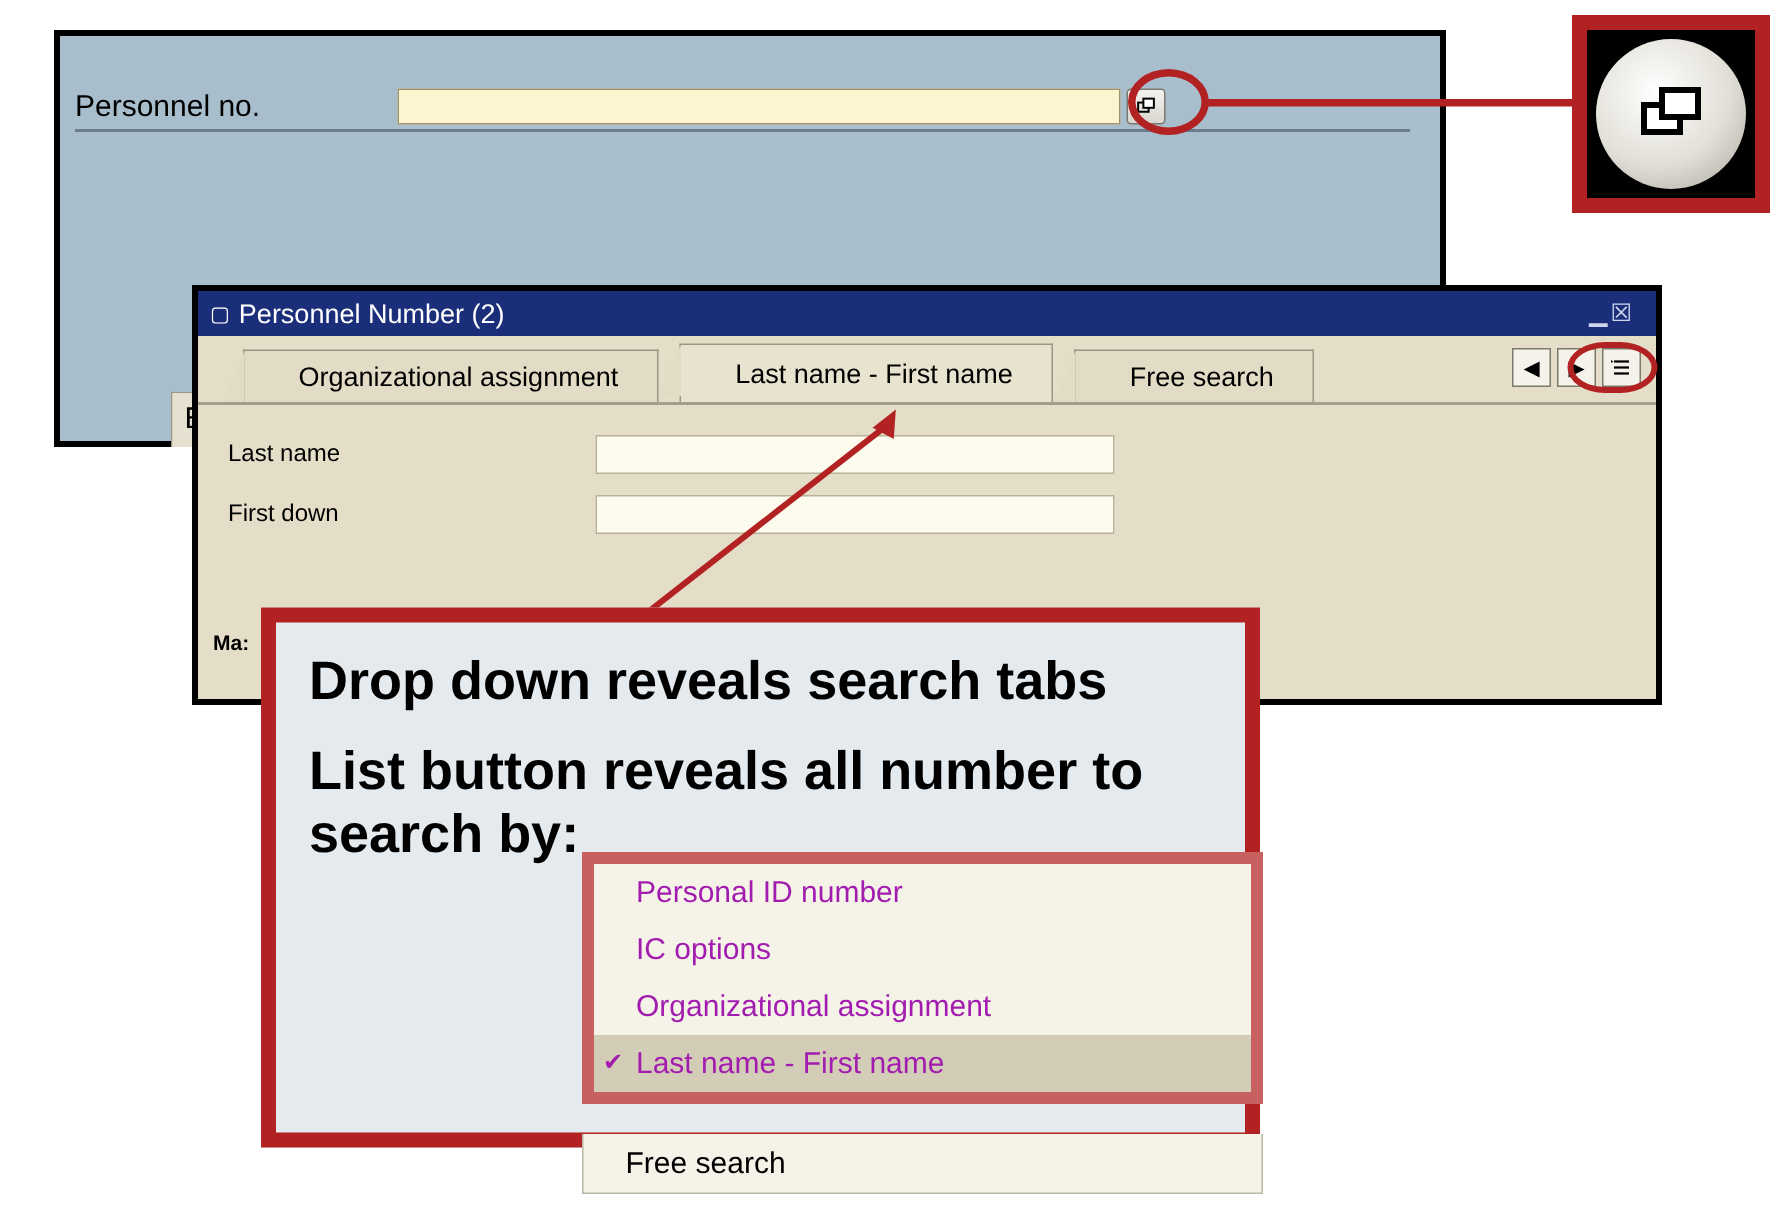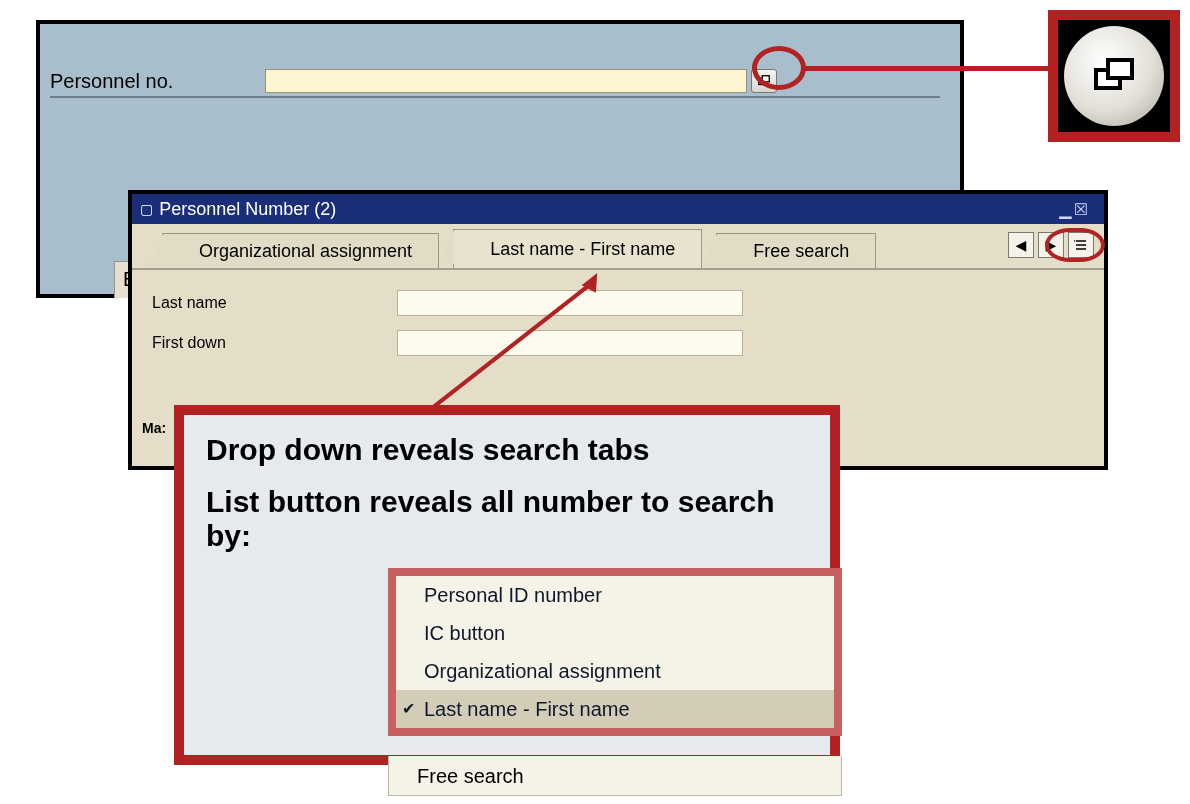--- a/index.html
+++ b/index.html
@@ -20,21 +20,21 @@
     top: 20px;
     width: 928px;
     height: 278px;
     background: #a8becd;
     border: 4px solid #000;
     box-sizing: border-box;
   }
   .field-row {
     position: absolute;
     left: 10px;
-    top: 42px;
+    top: 32px;
     right: 20px;
     height: 30px;
     border-bottom: 2px solid #6b7d8c;
     display: flex;
     align-items: center;
   }
   .field-label {
     font-size: 20px;
     color: #000;
     width: 215px;
@@ -264,41 +264,41 @@
     width: 666px;
     height: 360px;
     background: #e5eaef;
     border: 10px solid #b22222;
     box-sizing: border-box;
     padding: 18px 22px;
     font-family: Arial, Helvetica, sans-serif;
   }
   .callout h2 {
     margin: 0 0 18px 0;
-    font-size: 30px;
+    font-size: 36px;
     font-weight: bold;
     color: #000;
   }
 
   
   .menu-box {
     position: absolute;
     left: 388px;
     top: 568px;
     width: 454px;
     border: 8px solid #c86060;
     background: #f5f2e8;
     box-sizing: border-box;
   }
   .menu-item {
     height: 38px;
     line-height: 38px;
     padding-left: 28px;
     font-size: 20px;
-    color: #0f172a;
+    color: #a21caf;
     border-bottom: 0;
     cursor: pointer;
     position: relative;
   }
   .menu-bottom-item {
     position:absolute;
     left:388px;
     top:756px;
     width:454px;
     height:40px;
@@ -403,17 +403,17 @@
   <div class="arrow-head" style="left:585px; top:272px; border-left:8px solid transparent;border-right:8px solid transparent;border-bottom:18px solid #b22222; transform:rotate(28deg);"></div>
 </div>
 
 <div class="callout">
   <h2>Drop down reveals search tabs</h2>
   <h2>List button reveals all number to search by:</h2>
 </div>
 
 <div class="menu-box">
   <div class="menu-item">Personal ID number</div>
-  <div class="menu-item">IC button</div>
+  <div class="menu-item">IC options</div>
   <div class="menu-item">Organizational assignment</div>
   <div class="menu-item selected">Last name - First name</div>
 </div>
 <div class="menu-bottom-item">Free search</div>
 
 </body></html>

